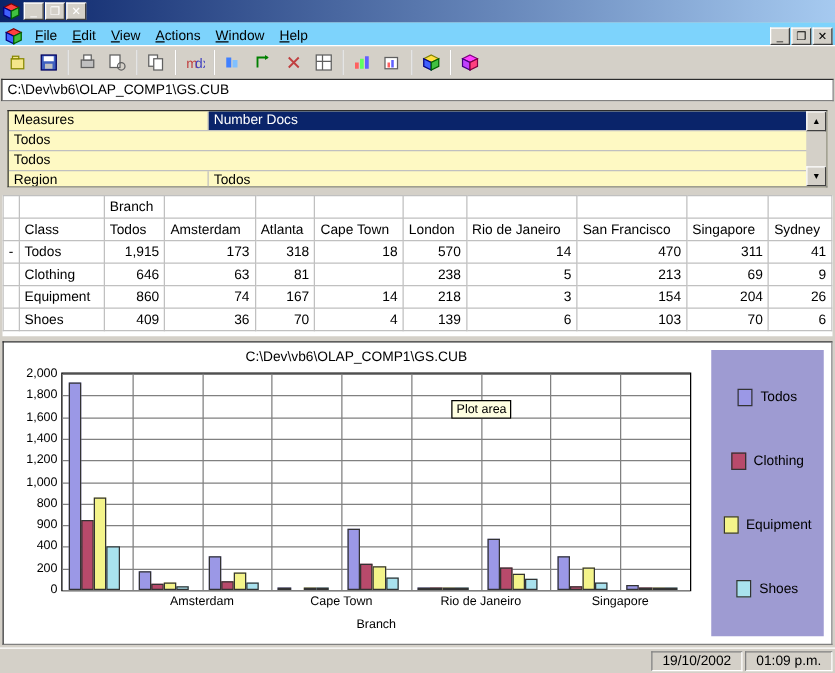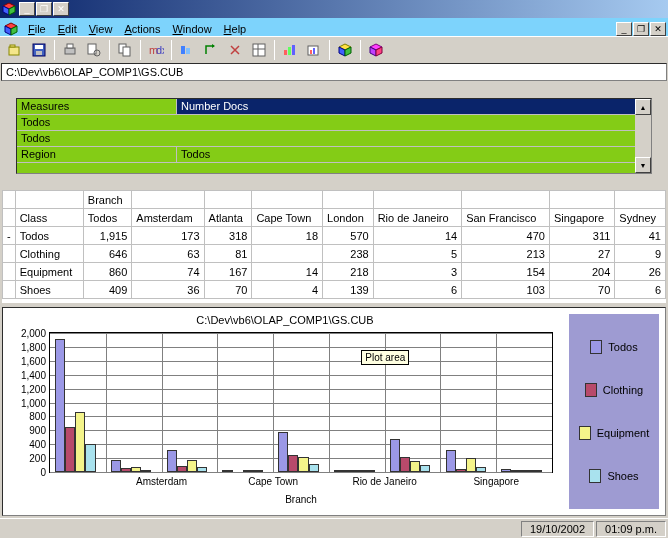--- a/index.html
+++ b/index.html
@@ -11,21 +11,21 @@
 .winbtn { width: 16px; height: 14px; background: #d4d0c8; border: 1px solid #fff; border-right-color: #404040; border-bottom-color: #404040; display: flex; align-items: center; justify-content: center; font-size: 9px; font-family: "Marlett", sans-serif; cursor: default; }
 .menubar { background: #7dd3fc; height: 18px; display: flex; align-items: flex-end; padding-left: 4px; position: relative; }
 .menubar .micon { width: 14px; height: 14px; margin-right: 4px; }
 .menuitem { padding: 1px 6px; cursor: default; }
 .menuitem u { text-decoration: underline; }
 .childbtns { position: absolute; right: 2px; display: flex; gap: 1px; }
 .toolbar { background: #d4d0c8; height: 26px; display: flex; align-items: center; padding: 0 4px; gap: 2px; border-top: 1px solid #fff; }
 .tbutton { width: 22px; height: 22px; display: flex; align-items: center; justify-content: center; cursor: default; }
 .tsep { width: 1px; height: 20px; background: #808080; margin: 0 2px; border-right: 1px solid #fff; }
 .pathbar { background: #fff; border: 1px inset #808080; padding: 2px 4px; height: 18px; margin: 1px; display: flex; align-items: center; }
-.dimensions { background: #84cc16; border: 1px inset #808080; margin: 16px; height: 76px; overflow: hidden; position: relative; }
+.dimensions { background: #fef9c3; border: 1px inset #808080; margin: 6px; height: 62px; overflow: hidden; position: relative; }
 .dimrow { display: flex; height: 16px; border-bottom: 1px solid #c0c0c0; }
 .dimlabel { width: 160px; padding: 1px 4px; border-right: 1px solid #c0c0c0; }
 .dimval { flex: 1; padding: 1px 4px; }
 .dimval.selected { background: #0a246a; color: #fff; }
 .dimscroll { position: absolute; right: 0; top: 0; bottom: 0; width: 16px; background: #d4d0c8; }
 .scrollbtn { width: 16px; height: 16px; background: #d4d0c8; border: 1px solid #fff; border-right-color: #404040; border-bottom-color: #404040; display: flex; align-items: center; justify-content: center; font-size: 7px; }
 .gridwrap { margin: 0 2px; background: #fff; height: 113px; overflow: hidden; }
 table.grid { border-collapse: collapse; width: 100%; }
 table.grid th, table.grid td { border: 1px solid #c0c0c0; padding: 1px 4px; height: 18px; text-align: right; background: #fff; font-weight: normal; }
 table.grid th { text-align: left; }
@@ -261,21 +261,21 @@
         <tr>
           <td class="expcol"></td>
           <td class="rowhead">Clothing</td>
           <td>646</td>
           <td>63</td>
           <td>81</td>
           <td></td>
           <td>238</td>
           <td>5</td>
           <td>213</td>
-          <td>27</td>
+          <td>69</td>
           <td>9</td>
         </tr>
         <tr>
           <td class="expcol"></td>
           <td class="rowhead">Equipment</td>
           <td>860</td>
           <td>74</td>
           <td>167</td>
           <td>14</td>
           <td>218</td>

